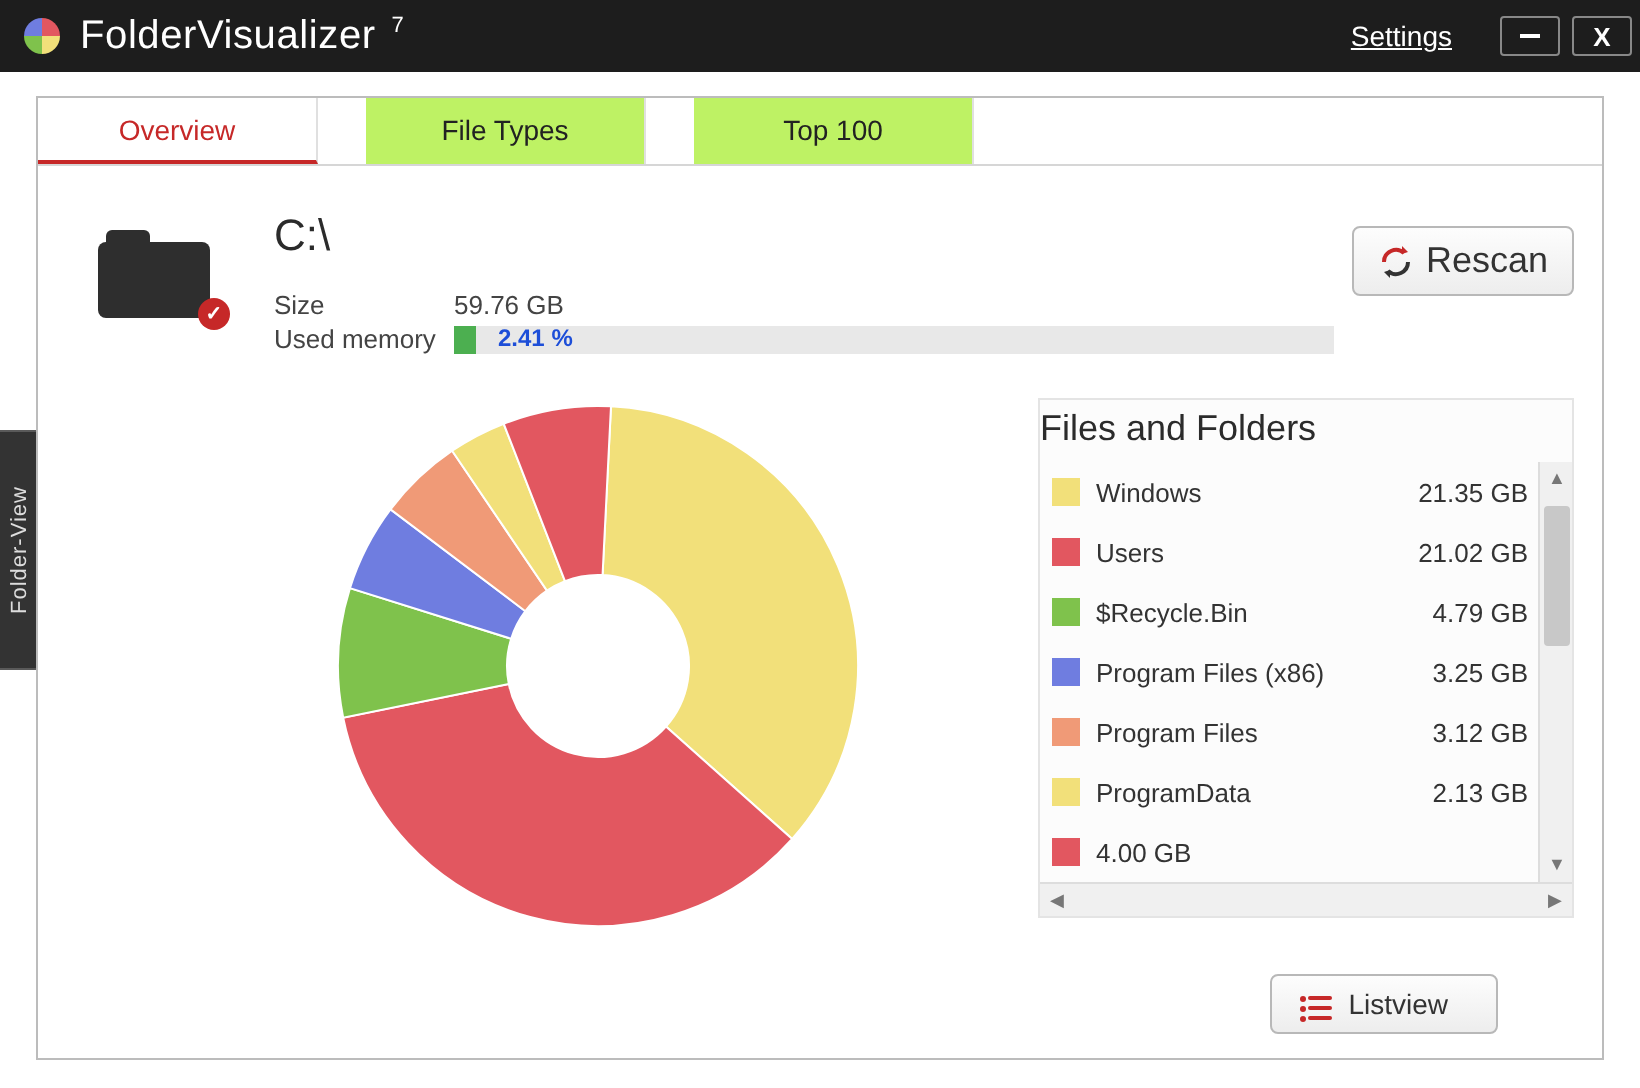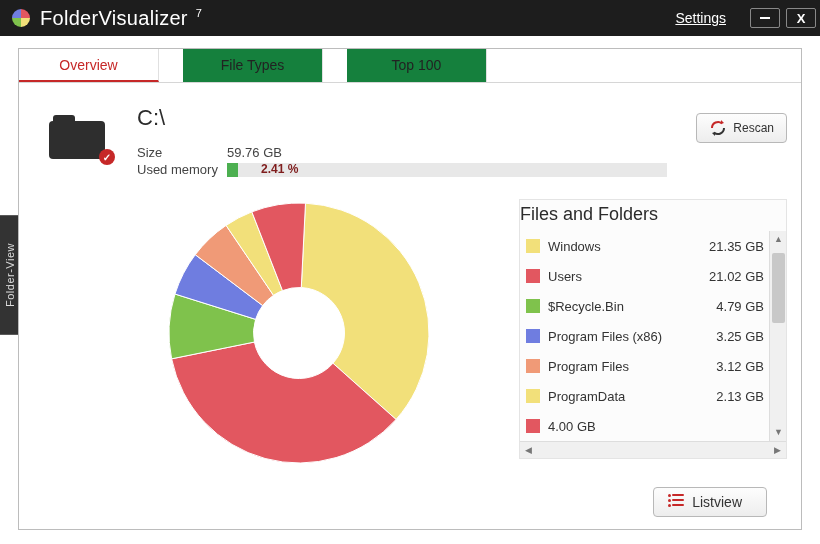--- a/index.html
+++ b/index.html
@@ -9,57 +9,57 @@
 .logo svg { display: block; }
 .app-title { font-size: 20px; font-weight: 400; letter-spacing: .3px; }
 .app-title sup { font-size: 11px; vertical-align: super; margin-left: 2px; }
 .titlebar-spacer { flex: 1; }
 .settings-link { color: #fff; font-size: 14px; text-decoration: underline; margin-right: 18px; cursor: pointer; }
 .win-btn { width: 30px; height: 20px; border: 1px solid #888; background: #1d1d1d; color: #fff; display: flex; align-items: center; justify-content: center; border-radius: 2px; margin-left: 6px; cursor: pointer; font-size: 12px; }
 .win-btn.min span { width: 10px; height: 2px; background: #fff; display: block; }
 .win-btn.close { font-weight: bold; font-size: 13px; }
 .outer-panel { position: absolute; left: 18px; top: 48px; right: 18px; bottom: 14px; border: 1px solid #bcbcbc; background: #fff; }
 .tabs { display: flex; border-bottom: 1px solid #d6d6d6; height: 34px; gap: 24px; }
-.tab { width: 140px; text-align: center; line-height: 33px; font-size: 14px; color: #222; border-right: 1px solid #e0e0e0; background: #15803d; cursor: pointer; }
+.tab { width: 140px; text-align: center; line-height: 33px; font-size: 14px; color: #222; border-right: 1px solid #e0e0e0; background: #bef264; cursor: pointer; }
 .tab.active { background: #fff; color: #c62828; border-bottom: 2px solid #c62828; font-weight: 500; }
 .content { position: absolute; top: 34px; left: 0; right: 0; bottom: 0; }
 .folder-area { position: absolute; left: 30px; top: 30px; }
 .folder-icon { width: 60px; height: 48px; position: relative; }
 .folder-body { position: absolute; left: 0; top: 8px; width: 56px; height: 38px; background: #2e2e2e; border-radius: 4px; }
 .folder-tab { position: absolute; left: 4px; top: 2px; width: 22px; height: 10px; background: #2e2e2e; border-radius: 3px 3px 0 0; }
 .folder-badge { position: absolute; right: -6px; bottom: -4px; width: 16px; height: 16px; background: #c62828; border-radius: 50%; display: flex; align-items: center; justify-content: center; }
 .folder-badge::after { content: "✓"; color: #fff; font-size: 10px; font-weight: bold; }
 .info-block { position: absolute; left: 118px; top: 22px; }
 .path-title { font-size: 22px; color: #2b2b2b; margin-bottom: 14px; }
 .info-row { display: flex; align-items: center; font-size: 13px; color: #444; margin-bottom: 2px; }
 .info-label { width: 90px; }
 .progress-row { display: flex; align-items: center; }
 .progress-bar { width: 440px; height: 14px; background: #e8e8e8; position: relative; }
 .progress-fill { height: 100%; background: #4caf50; }
-.progress-text { position: absolute; left: 22px; top: -1px; font-size: 12px; font-weight: bold; color: #7f1d1d; margin-left: 12px; }
-.rescan-btn { position: absolute; right: 14px; top: 30px; border: 1px solid #b8b8b8; background: linear-gradient(#fdfdfd,#ededed); border-radius: 4px; padding: 6px 12px; display: flex; align-items: center; cursor: pointer; font-size: 12px; color: #333; }
+.progress-text { position: absolute; left: 22px; top: -1px; font-size: 12px; font-weight: bold; color: #1d4ed8; }
+.rescan-btn { position: absolute; right: 14px; top: 30px; border: 1px solid #b8b8b8; background: linear-gradient(#fdfdfd,#ededed); border-radius: 4px; padding: 6px 12px; display: flex; align-items: center; cursor: pointer; font-size: 18px; color: #333; }
 .rescan-icon { margin-right: 6px; display: inline-flex; }
 .donut-wrap { position: absolute; left: 140px; top: 110px; }
 .ff-panel { position: absolute; right: 14px; top: 116px; width: 268px; border: 1px solid #e4e4e4; background: #fcfcfc; }
 .ff-title { text-align: left; font-size: 18px; color: #2b2b2b; padding: 4px 0 6px; }
 .ff-list { height: 210px; overflow: hidden; position: relative; padding-right: 18px; }
 .ff-row { display: flex; align-items: center; height: 30px; padding: 0 4px 0 6px; font-size: 13px; color: #333; }
 .ff-swatch { width: 14px; height: 14px; margin-right: 8px; flex-shrink: 0; }
 .ff-name { flex: 1; white-space: nowrap; overflow: hidden; text-overflow: ellipsis; }
 .ff-size { color: #333; }
 .v-scrollbar { position: absolute; right: 0; top: 0; width: 17px; height: 100%; background: #f0f0f0; border-left: 1px solid #ddd; }
 .v-thumb { position: absolute; left: 2px; top: 22px; width: 13px; height: 70px; background: #c8c8c8; border-radius: 2px; }
 .v-arrow { position: absolute; left: 0; width: 17px; height: 17px; background: #f0f0f0; color: #777; font-size: 9px; text-align: center; line-height: 17px; }
 .v-arrow.up { top: 0; }
 .v-arrow.down { bottom: 0; }
 .h-scrollbar { height: 17px; background: #f0f0f0; border-top: 1px solid #ddd; position: relative; }
 .h-arrow { position: absolute; top: 0; width: 17px; height: 17px; color: #777; font-size: 9px; text-align: center; line-height: 17px; }
 .h-arrow.left { left: 0; }
 .h-arrow.right { right: 0; }
-.listview-btn { position: absolute; right: 34px; bottom: 12px; border: 1px solid #b8b8b8; background: linear-gradient(#fdfdfd,#ededed); border-radius: 4px; padding: 6px 24px 6px 14px; display: flex; align-items: flex-start; cursor: pointer; font-size: 14px; color: #333; }
+.listview-btn { position: absolute; right: 52px; bottom: 12px; border: 1px solid #b8b8b8; background: linear-gradient(#fdfdfd,#ededed); border-radius: 4px; padding: 6px 24px 6px 14px; display: flex; align-items: flex-end; cursor: pointer; font-size: 14px; color: #333; }
 .list-icon { width: 16px; height: 12px; margin-right: 8px; position: relative; }
 .list-icon span { position: absolute; height: 2px; background: #c62828; border-radius: 1px; }
 .list-icon .b1 { top: 0; left: 4px; width: 12px; }
 .list-icon .b2 { top: 5px; left: 4px; width: 12px; }
 .list-icon .b3 { top: 10px; left: 4px; width: 12px; }
 .list-icon .d { width: 3px; height: 3px; background: #c62828; border-radius: 50%; left: 0; }
 .list-icon .d1 { top: -0.5px; }
 .list-icon .d2 { top: 4.5px; }
 .list-icon .d3 { top: 9.5px; }
 .side-tab { position: absolute; left: 0; top: 215px; width: 20px; height: 120px; background: #333; border: 1px solid #5a5a5a; border-left: none; border-radius: 0 2px 2px 0; display: flex; align-items: center; justify-content: center; cursor: pointer; }

